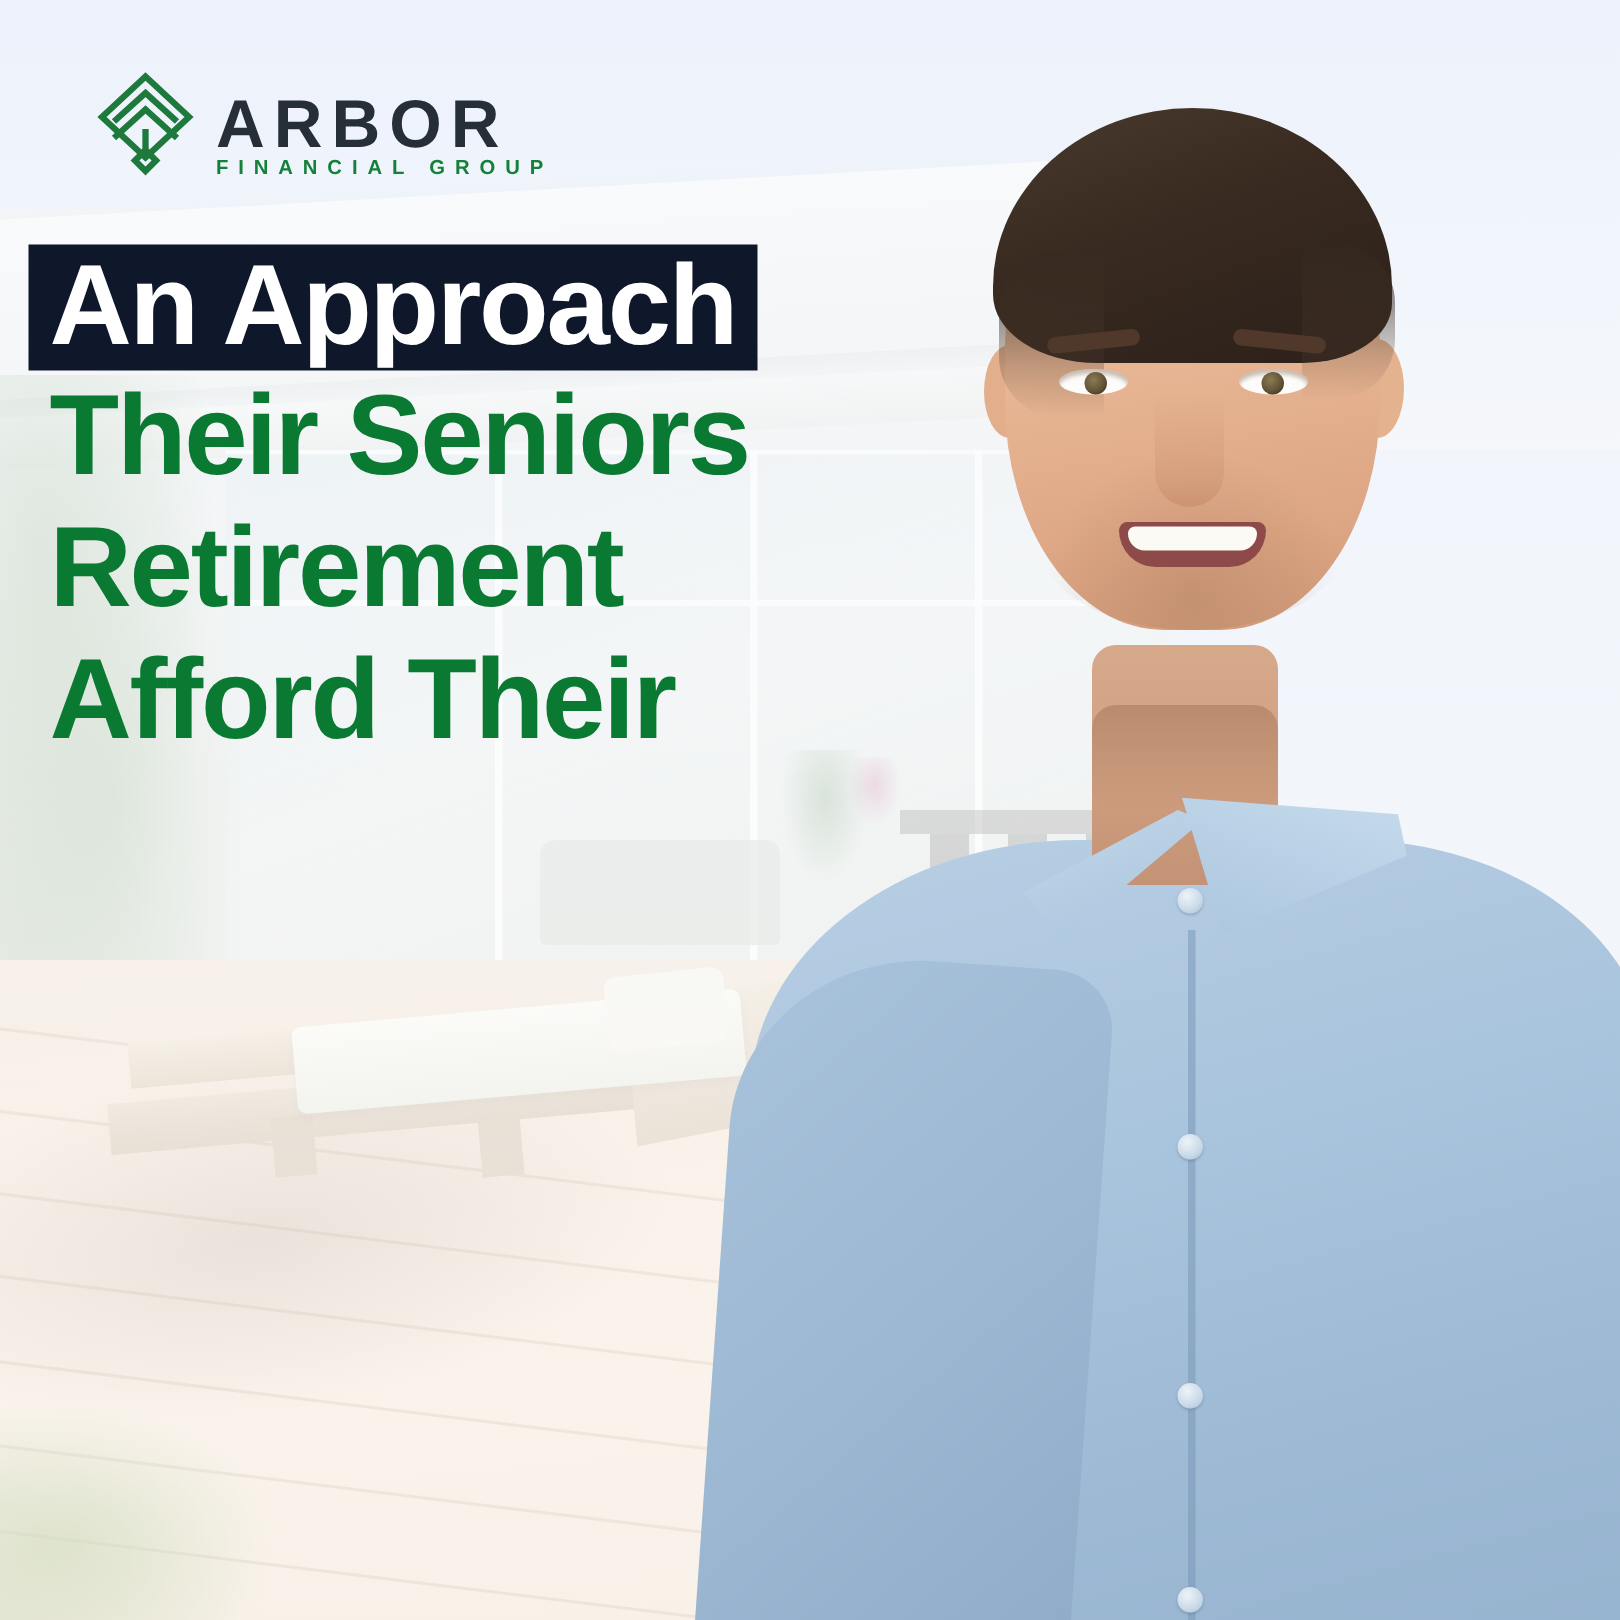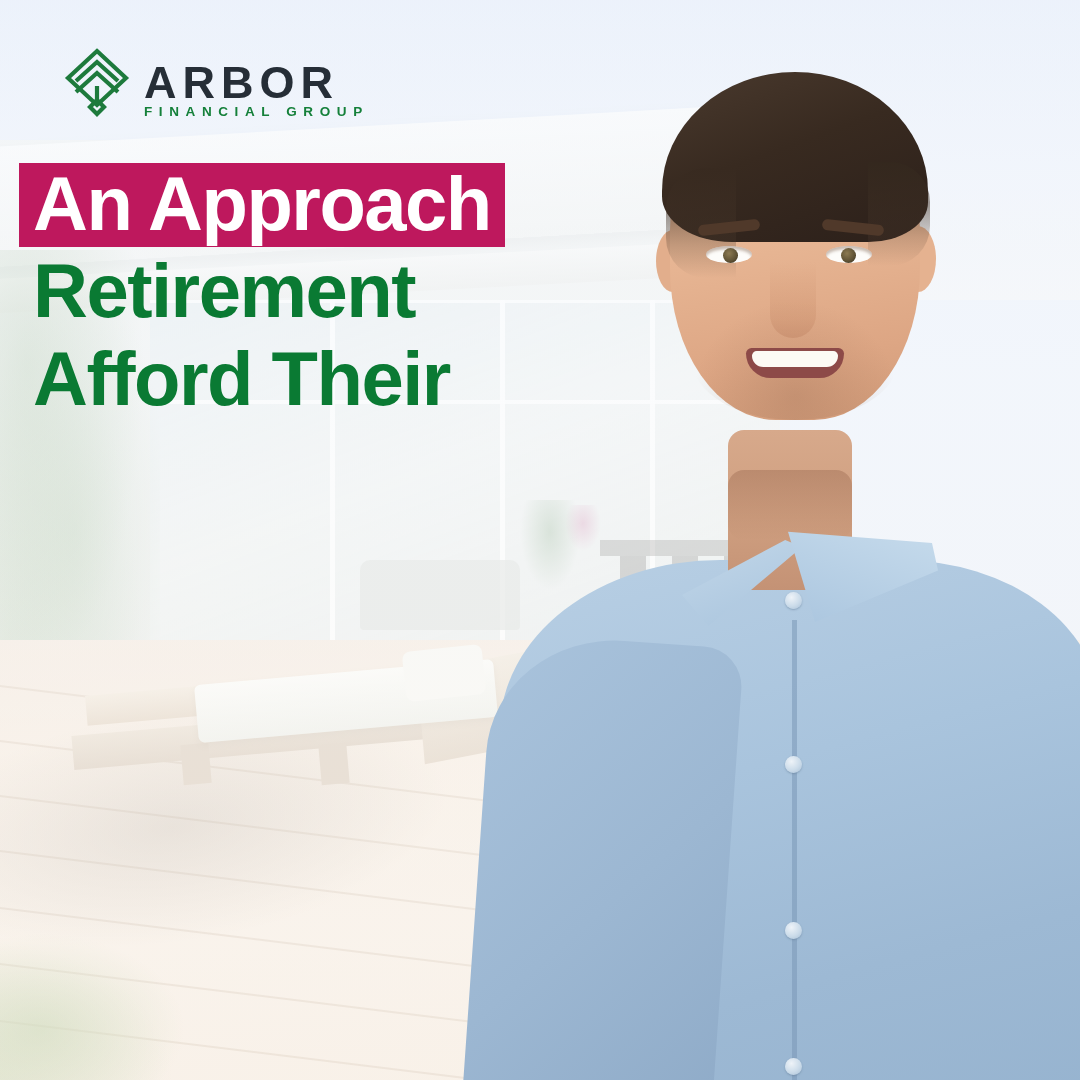--- a/index.html
+++ b/index.html
@@ -350,21 +350,21 @@
     font-family: "Liberation Sans", sans-serif;
     font-weight: 700;
     font-size: 76px;
     line-height: 88px;
     letter-spacing: -1.5px;
     color: #0a7a33;
     white-space: nowrap;
   }
   .hl-line.highlight {
     display: inline-block;
-    background: #be185d;
+    background: #0f172a;
     color: #ffffff;
     padding: 8px 14px 10px 14px;
     margin-left: -14px;
     line-height: 66px;
   }
 
   
   .signature {
     position: absolute;
     left: 46px; bottom: 62px;
@@ -496,18 +496,19 @@
       <path d="M33 52 L40 59 L33 66 L26 59 Z" fill="none" stroke="#1d7a3c" stroke-width="4.2"></path>
     </svg>
     <div class="logo-text-col">
       <div class="logo-word">ARBOR</div>
       <div class="logo-sub">FINANCIAL GROUP</div>
     </div>
   </div>
 
   <div class="headline">
     <div><span class="hl-line highlight">An Approach</span></div>
+    <div class="hl-line">Their Seniors</div>
     <div class="hl-line">Retirement</div>
     <div class="hl-line">Afford Their</div>
   </div>
 
 
 </div>
 
 </body></html>

